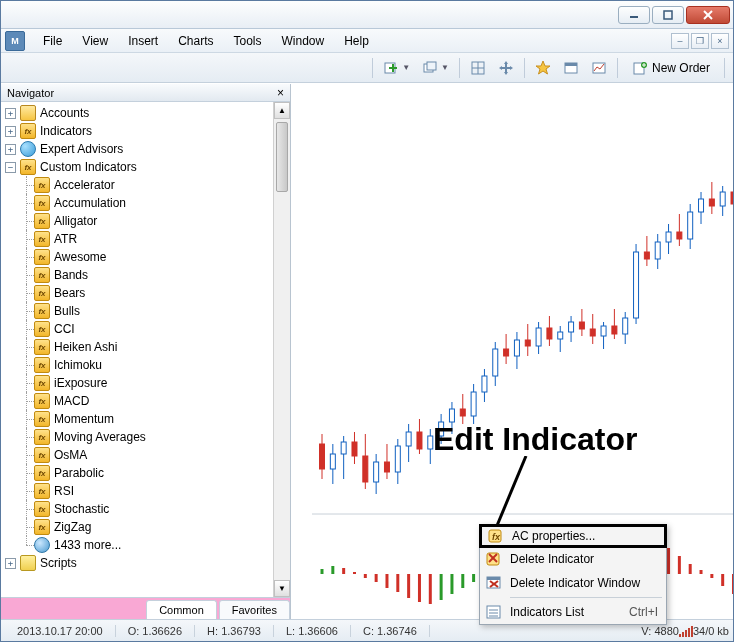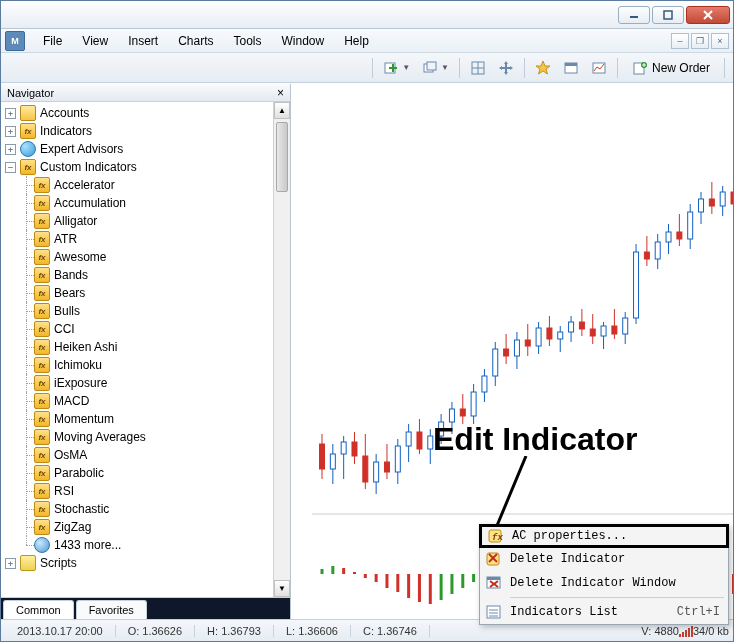--- a/index.html
+++ b/index.html
@@ -54,30 +54,30 @@
 .dotline.last::before{bottom:9px;}
 .nico{width:16px;height:16px;margin-right:4px;flex-shrink:0;}
 .nico.fx{background:linear-gradient(#ffe28a,#f2b62a);border:1px solid #c08a10;border-radius:2px;position:relative;}
 .nico.fx::after{content:"fx";position:absolute;inset:0;display:flex;align-items:center;justify-content:center;font-size:8px;font-style:italic;color:#704800;font-weight:bold;}
 .nico.acct{background:linear-gradient(#ffe9a0,#f6c542);border:1px solid #b88820;border-radius:2px;}
 .nico.ea{background:radial-gradient(circle at 30% 30%,#a8e0ff,#3a9cd8);border-radius:50%;border:1px solid #2a7ab0;}
 .nico.globe{background:radial-gradient(circle at 35% 35%,#cce8ff,#4a9ad0);border-radius:50%;border:1px solid #3078a8;}
 .nico.script{background:linear-gradient(#fff0a0,#f0d050);border:1px solid #b89820;border-radius:2px;}
 .tree-label{font-size:12px;}
 
-.nav-tabs{height:22px;border-top:1px solid #c4d0dc;display:flex;align-items:flex-end;background:#0f172a;}
+.nav-tabs{height:22px;border-top:1px solid #c4d0dc;display:flex;align-items:flex-end;background:#f9a8d4;justify-content:flex-end;}
 .ntab{padding:3px 12px;font-size:11px;border:1px solid #c4d0dc;border-bottom:none;background:#f8fafc;margin-left:2px;cursor:pointer;border-radius:3px 3px 0 0;}
 .ntab.active{background:#fff;}
 
 
 .chart{flex:1;position:relative;background:#fff;overflow:hidden;}
 .chart svg{position:absolute;inset:0;}
 
 
-.cmenu{position:absolute;left:478px;top:523px;width:250px;background:#f4f4f4;border:1px solid #9aa6b2;box-shadow:2px 2px 6px rgba(0,0,0,0.25);font-size:12px;z-index:50;font-family:Liberation Mono, monospace;}
+.cmenu{position:absolute;left:478px;top:523px;width:188px;background:#f4f4f4;border:1px solid #9aa6b2;box-shadow:2px 2px 6px rgba(0,0,0,0.25);font-size:12px;z-index:50;}
 .cmenu .row{display:flex;align-items:center;height:24px;padding:0 8px 0 4px;cursor:pointer;}
 .cmenu .row.hl{border:3px solid #000;margin:-1px;}
 .cmenu .sep{height:1px;background:#c8d0d8;margin:2px 4px 2px 30px;}
 .cmenu .mico{width:20px;height:20px;margin-right:6px;display:flex;align-items:center;justify-content:center;}
 .cmenu .sc{margin-left:auto;color:#555;}
 
 
 .anno{position:absolute;left:432px;top:420px;font-size:32px;font-weight:bold;color:#000;z-index:40;}
 .anno-line{position:absolute;left:490px;top:455px;width:40px;height:75px;z-index:40;}
 

